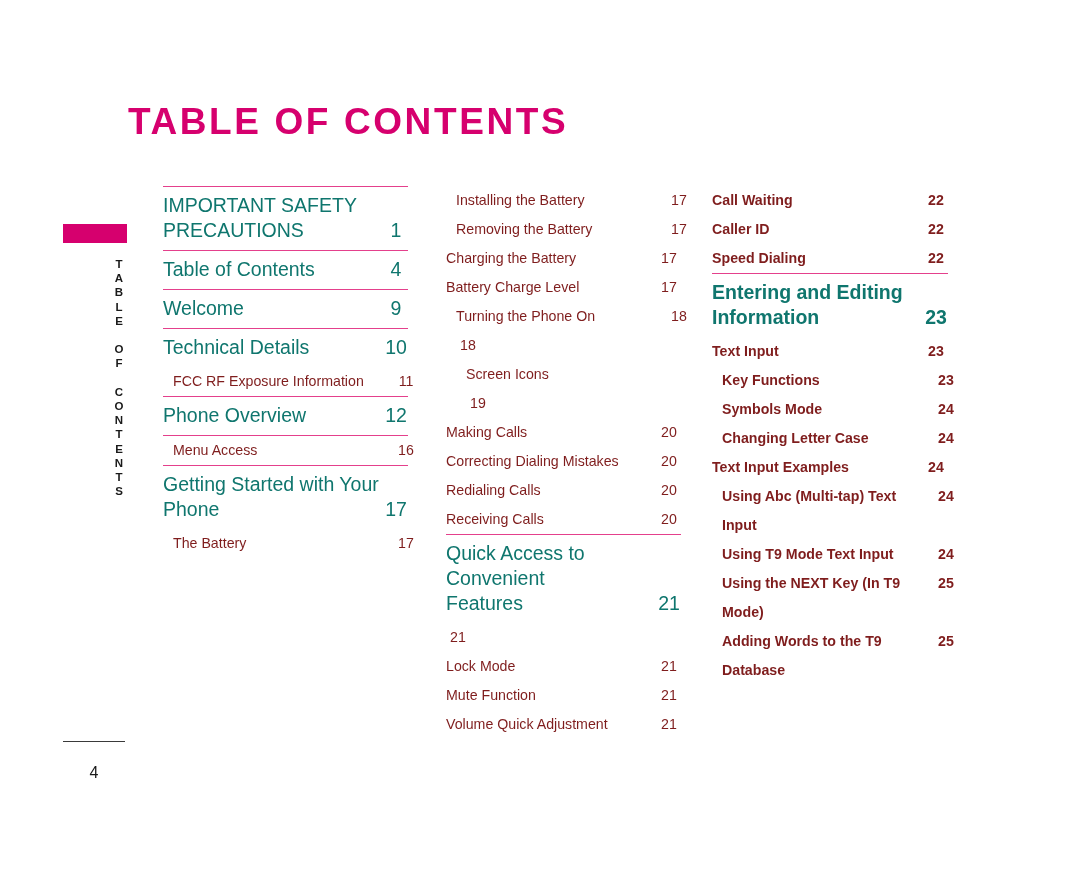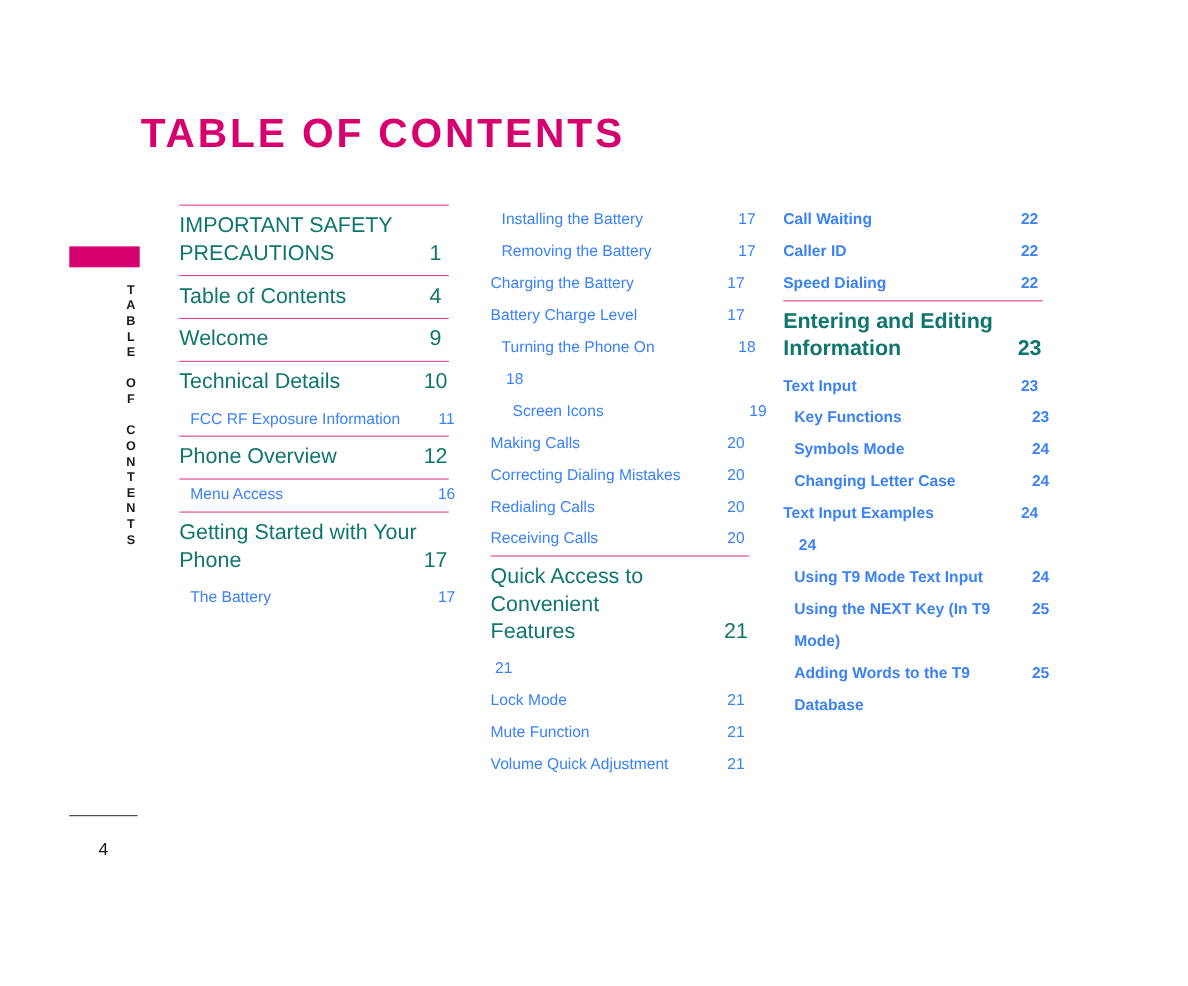--- a/index.html
+++ b/index.html
@@ -93,27 +93,27 @@
     font-size: 19.5px;
     line-height: 25px;
     padding: 6px 0 7px 0;
   }
   .row.heading .label { white-space: pre-line; }
   .row.heading.two-line .num { align-self: flex-end; }
   .row.heading .num { font-size: 19.5px; }
 
   
   .row.sub {
-    color: #3b82f6;
+    color: #7f1d1d;
     font-size: 14.2px;
     line-height: 29px;
   }
   .row.sub .num { font-size: 14.2px; }
   .row.sub.lvl-1 { padding-left: 10px; }
-  .row.sub.lvl-2 { padding-left: 20px; }
+  .row.sub.lvl-2 { padding-left: 20px; flex-direction: column; }
 
   
   .footer-rule {
     position: absolute;
     left: 63px;
     top: 741px;
     width: 62px;
     height: 0;
     border-top: 1.4px solid #3a3a3a;
   }
@@ -285,20 +285,21 @@
         </div>
         <div class="row sub lvl-1">
           <span class="label">Changing Letter Case</span>
           <span class="num">24</span>
         </div>
         <div class="row sub lvl-0">
           <span class="label">Text Input Examples</span>
           <span class="num">24</span>
         </div>
         <div class="row sub lvl-1">
+          <span class="label">Using Abc (Multi-tap) Text Input</span>
           <span class="num">24</span>
         </div>
         <div class="row sub lvl-1">
           <span class="label">Using T9 Mode Text Input</span>
           <span class="num">24</span>
         </div>
         <div class="row sub lvl-1">
           <span class="label">Using the NEXT Key (In T9 Mode)</span>
           <span class="num">25</span>
         </div>

